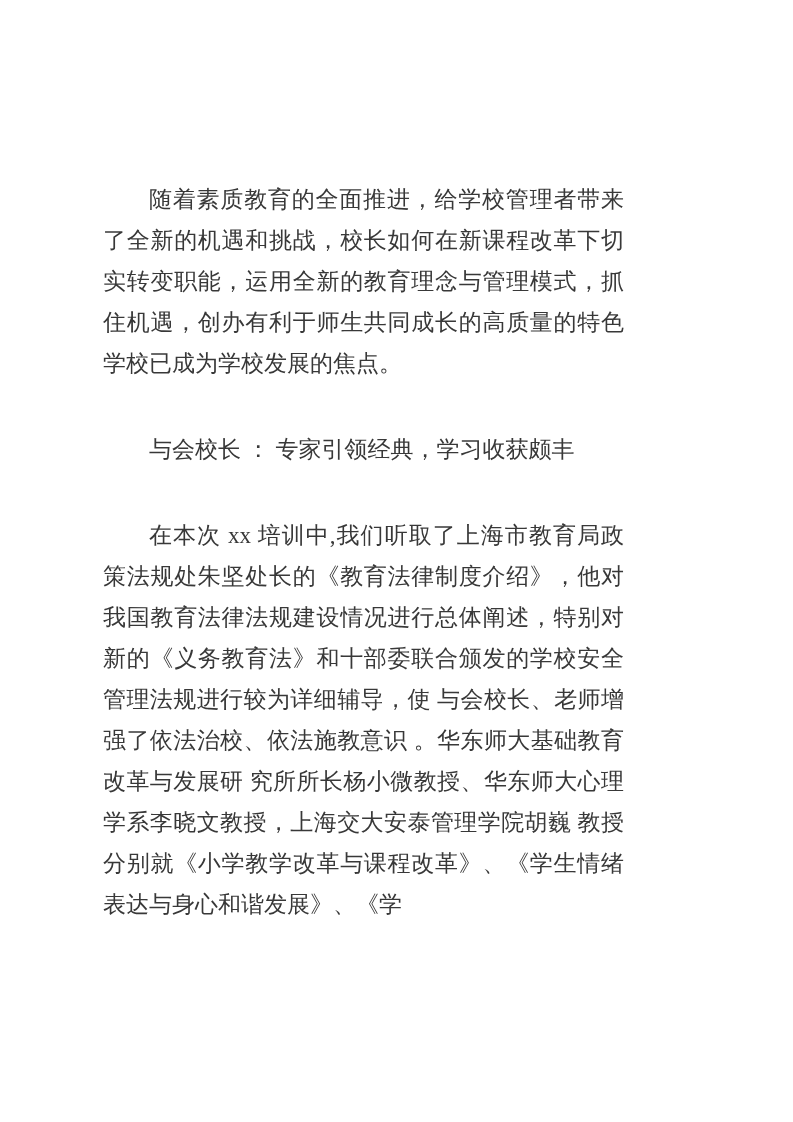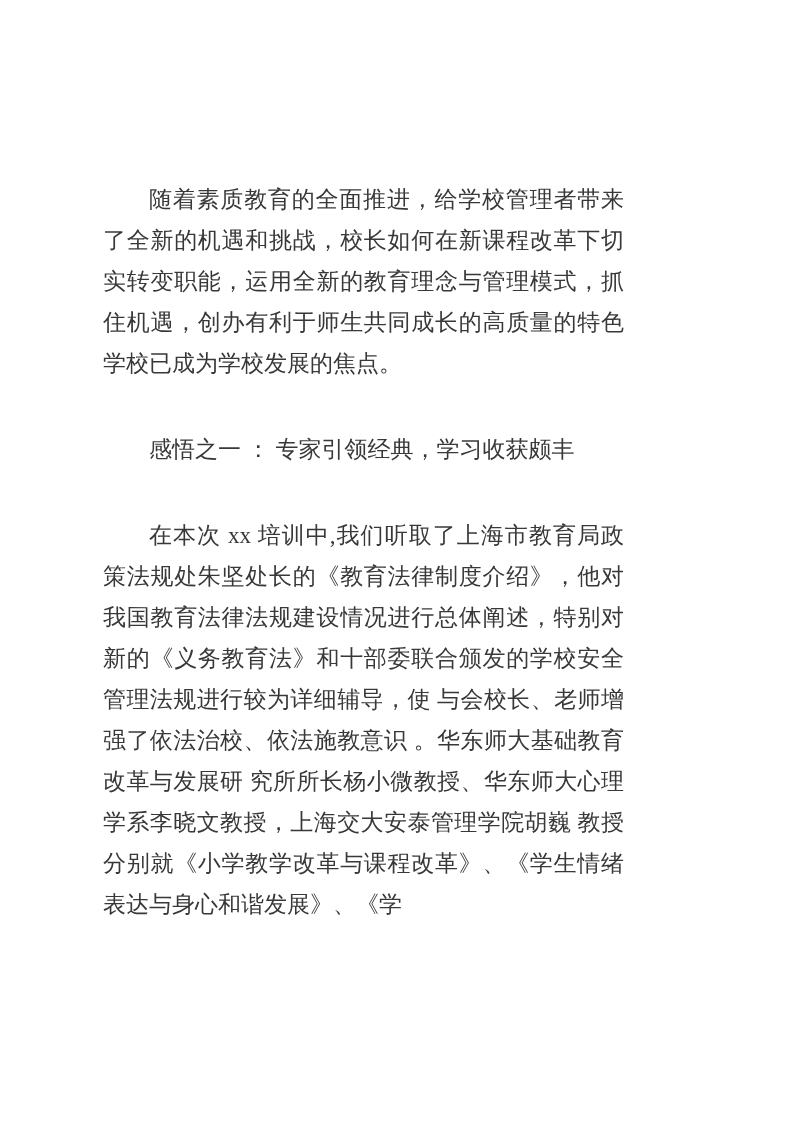--- a/index.html
+++ b/index.html
@@ -37,16 +37,16 @@
     line-height: 41px;
   }
 </style>
 </head>
 <body>
 
 <div class="doc-page">
   <p class="doc-paragraph">随着素质教育的全面推进，给学校管理者带来了全新的机遇和挑战，校长如何在新课程改革下切实转变职能，运用全新的教育理念与管理模式，抓住机遇，创办有利于师生共同成长的高质量的特色学校已成为学校发展的焦点。</p>
 
 
-  <p class="doc-heading">感悟之一 ： 专家引领经典，学习收获颇丰</p>
+  <p class="doc-heading">与会校长 ： 专家引领经典，学习收获颇丰</p>
 
   <p class="doc-paragraph">在本次 xx 培训中,我们听取了上海市教育局政策法规处朱坚处长的《教育法律制度介绍》，他对我国教育法律法规建设情况进行总体阐述，特别对 新的《义务教育法》和十部委联合颁发的学校安全管理法规进行较为详细辅导，使 与会校长、老师增强了依法治校、依法施教意识 。华东师大基础教育改革与发展研 究所所长杨小微教授、华东师大心理学系李晓文教授，上海交大安泰管理学院胡巍 教授分别就《小学教学改革与课程改革》、《学生情绪表达与身心和谐发展》、《学</p>
 </div>
 
 </body></html>

